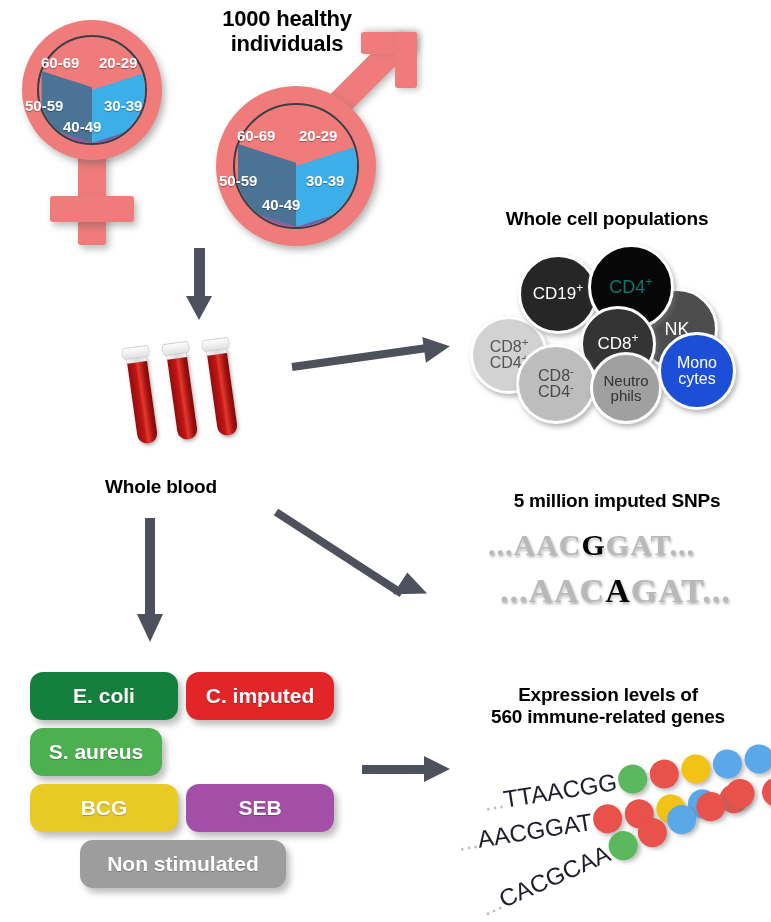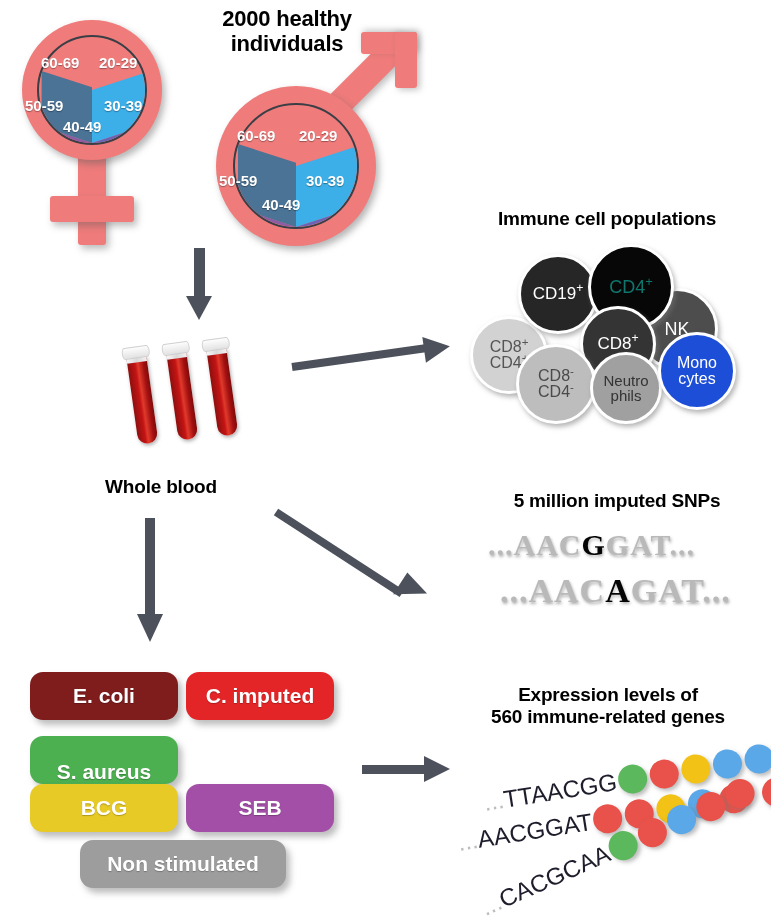--- a/index.html
+++ b/index.html
@@ -108,21 +108,21 @@
   .strand-txt .fade{color:#bdbdbd;}
   .bead{
     border-radius:50%;display:inline-block;
     box-shadow:2px 3px 4px rgba(120,120,120,.5);
   }
 </style>
 </head>
 <body>
 
 <div class="abs heading nosel" style="left:176px;top:6px;width:222px;font-size:22px;">
-  <div>2000 healthy</div>
+  <div>1000 healthy</div>
   <div>individuals</div>
 </div>
 
 <div class="gsym" style="left:8px;top:14px;width:190px;height:240px;">
 
   <div class="fbar" style="left:70px;top:135px;width:28px;height:96px;border-radius:3px;"></div>
 
   <div class="fbar" style="left:42px;top:182px;width:84px;height:26px;border-radius:3px;"></div>
 
   <div class="ring" style="left:14px;top:6px;width:140px;height:140px;"></div>
@@ -199,21 +199,21 @@
 <div class="abs" style="left:276px;top:504px;width:190px;height:130px;">
   <div class="arrow-line" style="left:0px;top:4px;width:150px;height:8px;transform:rotate(33deg);transform-origin:0 50%;"></div>
   <div class="arrow-head" style="left:122px;top:74px;border-top:7px solid transparent;border-bottom:19px solid transparent;border-left:28px solid #4c515c;transform:rotate(33deg);"></div>
 </div>
 
 <div class="abs" style="left:136px;top:518px;width:30px;height:130px;">
   <div class="arrow-line" style="left:9px;top:0;width:10px;height:100px;"></div>
   <div class="arrow-head" style="left:1px;top:96px;border-left:13px solid transparent;border-right:13px solid transparent;border-top:28px solid #4c515c;"></div>
 </div>
 
-<div class="abs heading nosel" style="left:452px;top:208px;width:310px;font-size:19px;">Immune cell populations</div>
+<div class="abs heading nosel" style="left:452px;top:208px;width:310px;font-size:19px;">Whole cell populations</div>
 
 <div class="abs" style="left:460px;top:244px;width:300px;height:180px;">
 
   <div class="cell" style="left:10px;top:72px;width:78px;height:78px;background:#d2d2d2;color:#555555;font-size:16px;">
     <span>
       <span>CD8</span><sup>+</sup><br>
       <span>CD4</span><sup>+</sup>
     </span>
   </div>
 
@@ -264,27 +264,27 @@
 <div class="abs" style="left:480px;top:528px;width:280px;height:98px;">
   <div class="snp-row" style="left:8px;top:0px;font-size:30px;">
     <span class="snp-dim">...AAC</span><span class="snp-hi">G</span><span class="snp-dim">GAT...</span>
   </div>
   <div class="snp-row" style="left:20px;top:44px;font-size:34px;">
     <span class="snp-dim">...AAC</span><span class="snp-hi">A</span><span class="snp-dim">GAT...</span>
   </div>
 </div>
 
 <div class="abs" style="left:30px;top:672px;width:320px;height:222px;">
-  <div class="stim" style="left:0px;top:0px;width:148px;height:48px;background:#7f1d1d;font-size:21px;">
+  <div class="stim" style="left:0px;top:0px;width:148px;height:48px;background:#15803d;font-size:21px;">
     <span>E. coli</span>
   </div>
   <div class="stim" style="left:156px;top:0px;width:148px;height:48px;background:#e42528;font-size:21px;">
     <span>C. imputed</span>
   </div>
-  <div class="stim" style="left:0px;top:64px;width:148px;height:48px;background:#4caf50;font-size:21px;align-items:flex-end;">
+  <div class="stim" style="left:0px;top:56px;width:132px;height:48px;background:#4caf50;font-size:21px;">
     <span>S. aureus</span>
   </div>
   <div class="stim" style="left:0px;top:112px;width:148px;height:48px;background:#e8ca26;font-size:21px;">
     <span>BCG</span>
   </div>
   <div class="stim" style="left:156px;top:112px;width:148px;height:48px;background:#a34fa8;font-size:21px;">
     <span>SEB</span>
   </div>
   <div class="stim" style="left:50px;top:168px;width:206px;height:48px;background:#9d9d9d;font-size:21px;">
     <span>Non stimulated</span>

